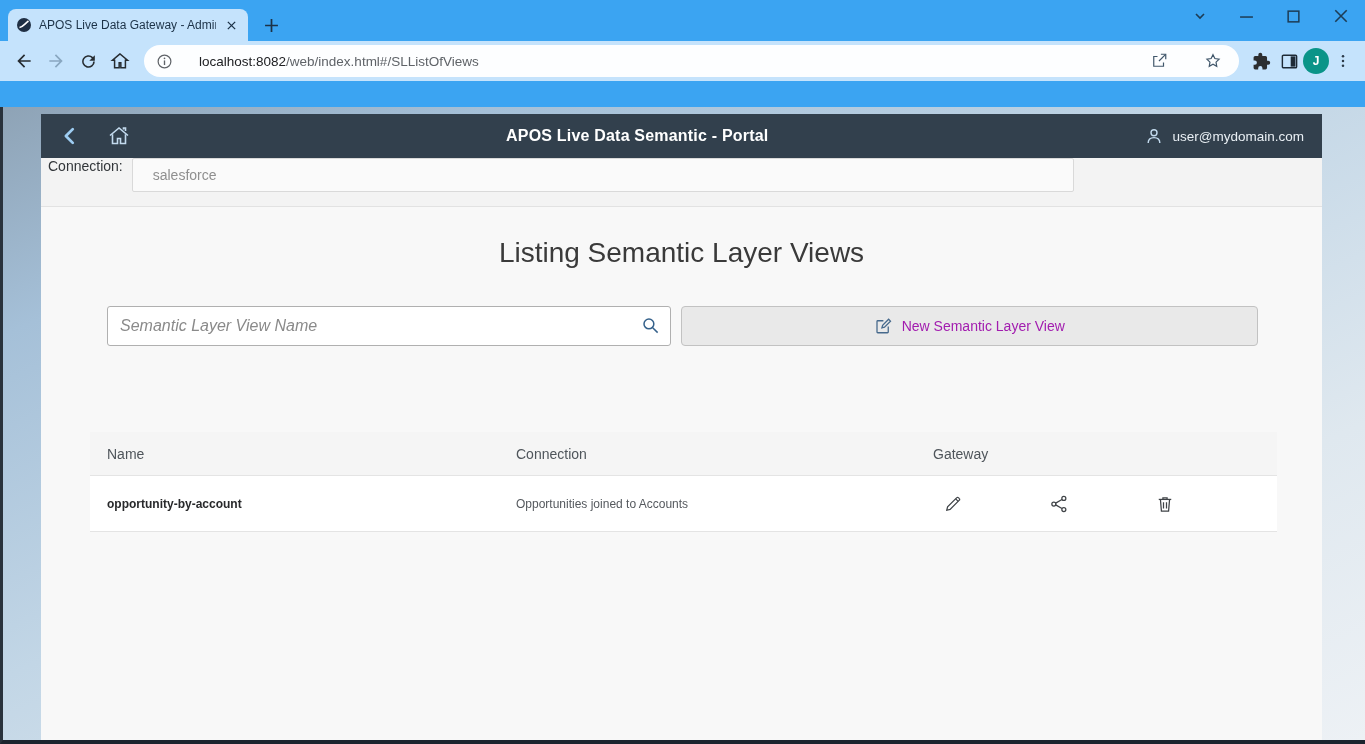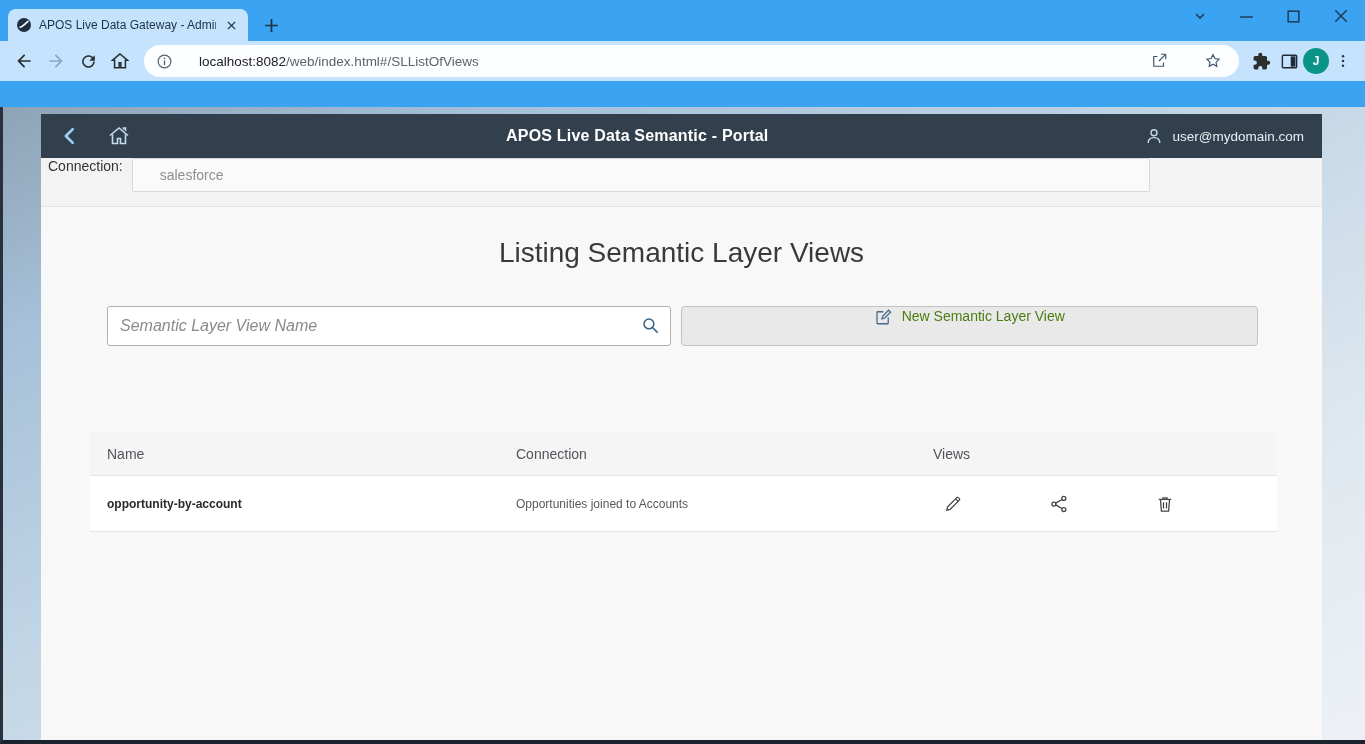--- a/index.html
+++ b/index.html
@@ -51,40 +51,40 @@
                padding:0 18px; flex:none; }
   .nav-left { display:flex; align-items:center; gap:26px; }
   .appheader .title { flex:1; text-align:center; color:#ffffff; font-size:16px;
                       font-weight:bold; letter-spacing:.2px; }
   .userarea { display:flex; align-items:center; gap:9px; color:#e9eff4;
               font-size:13.5px; }
 
   .connbar { height:49px; background:#f3f3f3; border-bottom:1px solid #e2e2e2;
              display:flex; padding-left:7px; flex:none; }
   .connbar label { font-size:14px; color:#32363a; margin-right:9px; }
-  .conn-input { width:1018px; height:34px; background:#fafafa;
+  .conn-input { width:942px; height:34px; background:#fafafa;
                 border:1px solid #d9d9d9; border-radius:2px; color:#8f8f8f;
-                font-size:14px; padding:0 27px;
+                font-size:14px; padding:0 20px;
                 font-family:"Liberation Sans",sans-serif; }
 
   .content { flex:1; background:#f8f8f8; overflow:hidden; }
   .content h1 { margin:30px 0 0; text-align:center; font-size:28px;
                 font-weight:400; color:#3a3a3a; }
 
   .controls { display:flex; gap:10px; margin:37px 64px 0 66px; }
   .searchwrap { position:relative; flex:1; }
   .searchwrap input { width:100%; height:40px; border:1px solid #b0b0b0;
                       border-radius:3px; padding:0 38px 0 12px; font-size:16px;
                       background:#fff; color:#333;
                       font-family:"Liberation Sans",sans-serif; }
   .searchwrap input::placeholder { font-style:italic; color:#8a8a8a; }
   .searchwrap .sicon { position:absolute; right:11px; top:10px; }
   .newbtn { flex:1; height:40px; background:#e9e9e9; border:1px solid #c2c2c2;
-            border-radius:4px; display:flex; 
-            justify-content:center; gap:10px; color:#4d7c0f; font-size:14px;
+            border-radius:4px; display:flex; align-items:center;
+            justify-content:center; gap:10px; color:#a21caf; font-size:14px;
             cursor:pointer; font-family:"Liberation Sans",sans-serif; }
 
   .sltable { margin:86px 45px 0 49px; }
   .trow { display:grid; grid-template-columns:409px 417px 1fr;
           align-items:center; }
   .thead { height:44px; background:#f5f5f5; color:#4f555b; font-size:14px;
            border-bottom:1px solid #e4e4e4; }
   .tdata { height:56px; background:#ffffff; border-bottom:1px solid #e4e4e4;
            font-size:12px; }
   .trow > div { padding-left:17px; }
@@ -269,21 +269,21 @@
                 </svg>
             </span>
             <span>New Semantic Layer View</span>
           </button>
         </div>
 
         <div class="sltable">
           <div class="trow thead">
             <div>Name</div>
             <div>Connection</div>
-            <div>Views</div>
+            <div>Gateway</div>
           </div>
           <div class="trow tdata">
             <div class="cell-name">opportunity-by-account</div>
             <div class="cell-desc">Opportunities joined to Accounts</div>
             <div class="cell-action">
               <span class="act">
                 <svg width="20" height="20" viewBox="0 0 24 24" fill="none" stroke="#3f4347" stroke-width="1.5">
                     <path d="M4.5 19.5l1-4L16.6 4.4a1.3 1.3 0 0 1 1.9 0l1.1 1.1a1.3 1.3 0 0 1 0 1.9L8.5 18.5z"></path>
                     <path d="M15.2 5.8l3 3"></path>
                   </svg>

